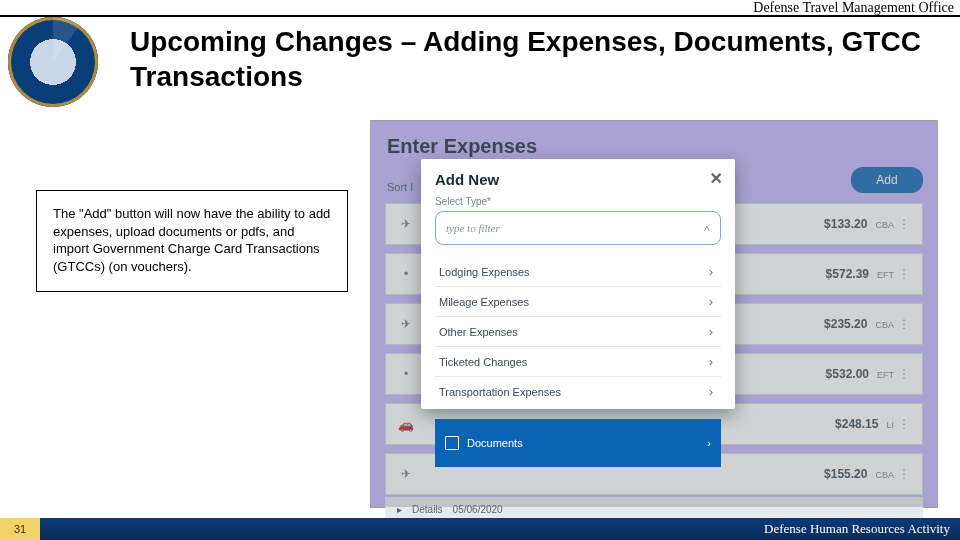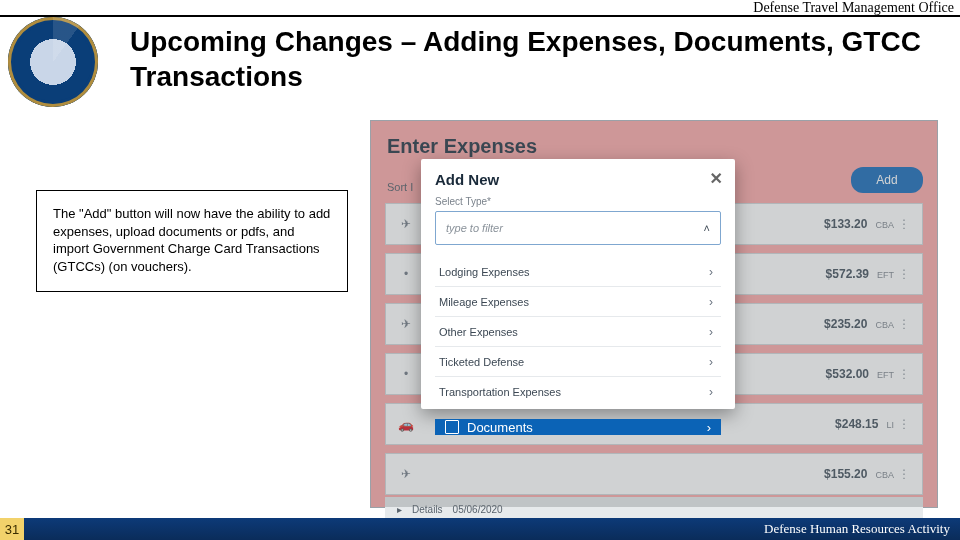--- a/index.html
+++ b/index.html
@@ -17,54 +17,54 @@
   .seal::after { content:""; position:absolute; inset:0; border-radius:50%;
           background: conic-gradient(from 0deg, rgba(255,255,255,.12) 0 10%, transparent 10% 100%); }
 
   
   .title { position:absolute; top:24px; left:130px; width:820px; font-size:28px; font-weight:bold; line-height:1.25; }
 
   
   .note { position:absolute; top:190px; left:36px; width:312px; border:1px solid #000; padding:14px 16px 16px; font-size:13px; line-height:1.35; }
 
   
-  .shot { position:absolute; top:120px; left:370px; width:568px; height:388px; background:#fca5a5; border:1px solid #9aa1a8; }
+  .shot { position:absolute; top:120px; left:370px; width:568px; height:388px; background:#c4b5fd; border:1px solid #9aa1a8; }
   .shot-title { position:absolute; top:14px; left:16px; font-size:20px; font-weight:600; color:#1a2a3a; font-family:"Segoe UI",Arial,sans-serif; }
   .shot-overlay{ position:absolute; inset:0; background:rgba(120,125,130,.35); }
 
   .sort-label { position:absolute; top:60px; left:16px; font-size:11px; color:#4b5560; }
   .btn-add { position:absolute; top:46px; right:14px; width:72px; height:26px; background:#0b63b6; color:#fff; font-size:12px; display:flex; align-items:center; justify-content:center; border-radius:12px; }
 
   
   .row { position:absolute; left:14px; right:14px; height:42px; background:#fff; border:1px solid #cfd4d8; display:flex; align-items:center; justify-content:space-between; padding:0 12px; font-size:12px; color:#394754; }
   .row .l { display:flex; align-items:center; gap:10px; }
   .row .icon { width:16px; height:16px; display:flex; align-items:center; justify-content:center; color:#6a7480; }
   .row .amt { font-weight:600; text-align:right; width:70px; }
   .row .tag { font-size:9px; color:#7a828b; margin-left:8px; width:30px; text-align:right; }
   .row .dots { margin-left:4px; color:#8a929a; }
   .details { position:absolute; left:14px; right:14px; height:24px; background:#e7eaec; font-size:10px; color:#57616b; display:flex; align-items:center; gap:10px; padding:0 12px; }
 
   
   .modal { position:absolute; top:38px; left:50px; width:314px; height:250px; background:#fff; box-shadow:0 6px 18px rgba(0,0,0,.35); border-radius:2px; }
   .modal-h { position:relative; padding:12px 14px 8px; font-size:15px; font-weight:600; color:#1a2a3a; }
   .modal-x { position:absolute; top:10px; right:12px; font-size:16px; color:#666; cursor:pointer; }
   .modal-label { padding:0 14px 4px; font-size:10px; color:#7a828b; }
-  .combo { margin:0 14px 6px; height:34px; border:1px solid #7fa7d0; border-radius:2px; display:flex; align-items:center; justify-content:space-between; padding:0 10px; font-size:11px; color:#8a929a; font-style:italic; }
+  .combo { margin:0 14px 6px; height:34px; border:1px solid #7fa7d0; border-radius:8px; display:flex; align-items:center; justify-content:space-between; padding:0 10px; font-size:11px; color:#8a929a; font-style:italic;font-family:Liberation Serif, serif; }
   .combo .chev { font-style:normal; color:#3c4854; }
   .opt-list { margin:12px 14px; }
   .opt { height:30px; border-bottom:1px solid #e6e9ec; display:flex; align-items:center; justify-content:space-between; font-size:11px; color:#3c4854; padding:0 8px 0 4px; }
   .opt:last-child { border-bottom:none; }
   .opt .chev { color:#6a7480; font-size:12px; }
-  .doc-row { margin:4px 14px 0; height:16px; background:#0b63b6; color:#fff; display:flex; align-items:center; justify-content:space-between; padding:0 10px; font-size:13px; }
+  .doc-row { margin:4px 14px 0; height:48px; background:#0b63b6; color:#fff; display:flex; align-items:center; justify-content:space-between; padding:0 10px; font-size:11px; }
   .doc-row .dicon { width:14px; height:14px; border:1.5px solid #fff; border-radius:1px; margin-right:8px; display:inline-block; }
   .doc-row .lab { display:flex; align-items:center; }
 
   
   .footer { position:absolute; left:0; bottom:0; width:960px; height:22px; background:linear-gradient(#0d3a78,#0a2c5a); color:#fff; display:flex; align-items:center; justify-content:flex-end; padding:0 10px; font-family:"Times New Roman",serif; font-size:13px; }
-  .pagenum { position:absolute; left:0; bottom:0; width:24px; height:22px; background:#f2d26b; color:#3a2d00; display:flex; align-items:center; justify-content:center; font-size:13px; z-index:5; }
+  .pagenum { position:absolute; left:0; bottom:0; width:40px; height:22px; background:#f2d26b; color:#3a2d00; display:flex; align-items:center; justify-content:center; font-size:11px; z-index:5; }
 
   
   .plane::before { content:"\2708"; }
   .car::before   { content:"\1F697"; font-size:13px; }
   .dot::before   { content:"\2022"; }
 </style>
 </head>
 <body>
 
 <div class="slide">
@@ -146,21 +146,21 @@
           </div>
         <div class="opt">
             <span>Mileage Expenses</span>
             <span class="chev">›</span>
           </div>
         <div class="opt">
             <span>Other Expenses</span>
             <span class="chev">›</span>
           </div>
         <div class="opt">
-            <span>Ticketed Defense</span>
+            <span>Ticketed Changes</span>
             <span class="chev">›</span>
           </div>
         <div class="opt">
             <span>Transportation Expenses</span>
             <span class="chev">›</span>
           </div>
       </div>
       <div class="doc-row">
         <span class="lab">
             <span class="dicon"></span>

